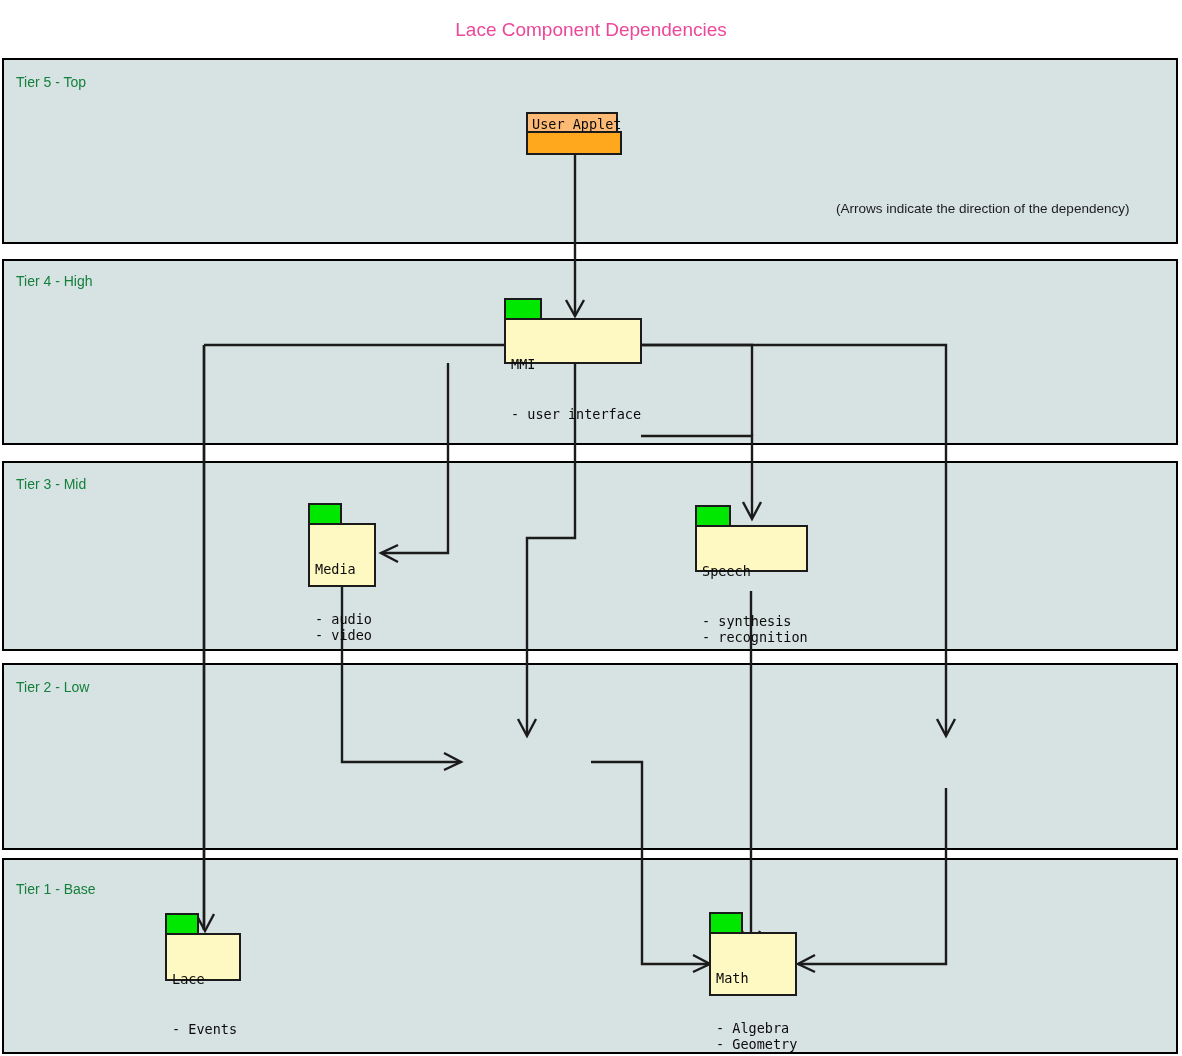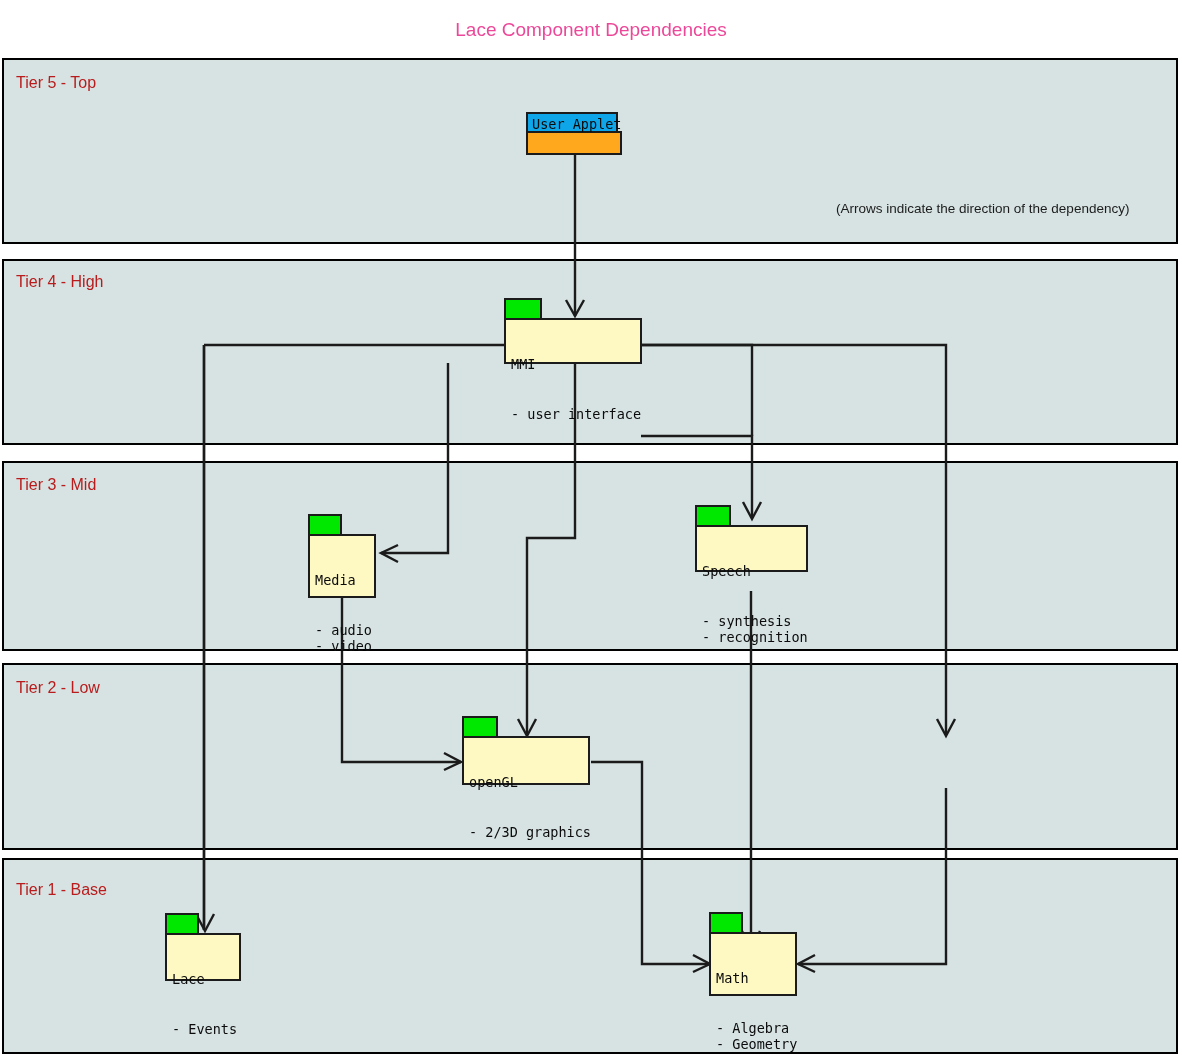--- a/index.html
+++ b/index.html
@@ -6,41 +6,41 @@
   body{width:1182px;height:1056px;position:relative;overflow:hidden;
        font-family:"Liberation Sans",sans-serif;}
 
   #stage{position:absolute;left:0;top:0;width:1182px;height:1056px;}
 
   #title{position:absolute;left:0;top:19px;width:1182px;text-align:center;
          font-size:19px;color:#ec4899;font-family:"Liberation Sans",sans-serif;
          letter-spacing:0px;}
 
   .tier{position:absolute;background:#d7e2e2;border:2px solid #000;box-sizing:border-box;}
-  .tier-label{position:absolute;font-size:16px;color:#b91c1c;
+  .tier-label{position:absolute;font-size:14px;color:#15803d;
               font-family:"Liberation Sans",sans-serif;white-space:nowrap;}
   .note{position:absolute;font-size:13.5px;color:#1c1c1c;
         font-family:"Liberation Sans",sans-serif;white-space:nowrap;text-align:center;}
 
   
   #wires{position:absolute;left:0;top:0;width:1182px;height:1056px;}
 
   
   .pkg{position:absolute;}
   .pkg .tab{position:absolute;left:0;top:0;height:22px;width:44px;
             background:#00e800;border:2px solid #1b1b1b;box-sizing:border-box;}
   .pkg .body{position:absolute;left:0;top:20px;background:#fef9c3;
              border:2px solid #1b1b1b;box-sizing:border-box;
              font-family:"DejaVu Sans Mono",monospace;font-size:13.5px;
              line-height:16.5px;color:#0b0b0b;padding:3px 5px 4px 5px;
              white-space:pre;}
 
   
   .applet{position:absolute;}
-  .applet .lbl{position:absolute;left:0;top:0;background:#0ea5e9;
+  .applet .lbl{position:absolute;left:0;top:0;background:#fdba74;
                border:2px solid #1b1b1b;box-sizing:border-box;
                font-family:"DejaVu Sans Mono",monospace;font-size:13.5px;
                line-height:17px;color:#0b0b0b;padding:2px 4px 2px 4px;white-space:pre;}
   .applet .body{position:absolute;background:#ffa81e;border:2px solid #1b1b1b;
                 box-sizing:border-box;}
 </style>
 </head>
 <body>
 
 <div id="stage">
@@ -108,45 +108,38 @@
   </div>
 
   <div class="pkg" style="left:504px;top:298px;width:138px;height:66px;">
     <div class="tab" style="width:38px;"></div>
     <div class="body" style="width:138px;height:46px;">
       <div>MMI</div>
       <div>- user interface</div>
     </div>
   </div>
 
-  <div class="pkg" style="left:308px;top:514px;width:68px;height:84px;">
+  <div class="pkg" style="left:308px;top:503px;width:68px;height:84px;">
     <div class="tab" style="width:34px;"></div>
     <div class="body" style="width:68px;height:64px;">
       <div>Media</div>
       <div>- audio
 - video</div>
     </div>
   </div>
 
   <div class="pkg" style="left:695px;top:505px;width:113px;height:85px;">
     <div class="tab" style="width:36px;"></div>
     <div class="body" style="width:113px;height:47px;">
       <div>Speech</div>
       <div>- synthesis
 - recognition</div>
     </div>
   </div>
 
-  <div class="pkg" style="left:462px;top:716px;width:128px;height:69px;">
-    <div class="tab" style="width:36px;"></div>
-    <div class="body" style="width:128px;height:49px;">
-      <div>openGL</div>
-      <div>- 2/3D graphics</div>
-    </div>
-  </div>
 
 
   <div class="pkg" style="left:165px;top:913px;width:76px;height:68px;">
     <div class="tab" style="width:34px;"></div>
     <div class="body" style="width:76px;height:48px;">
       <div>Lace</div>
       <div>- Events</div>
     </div>
   </div>
 

